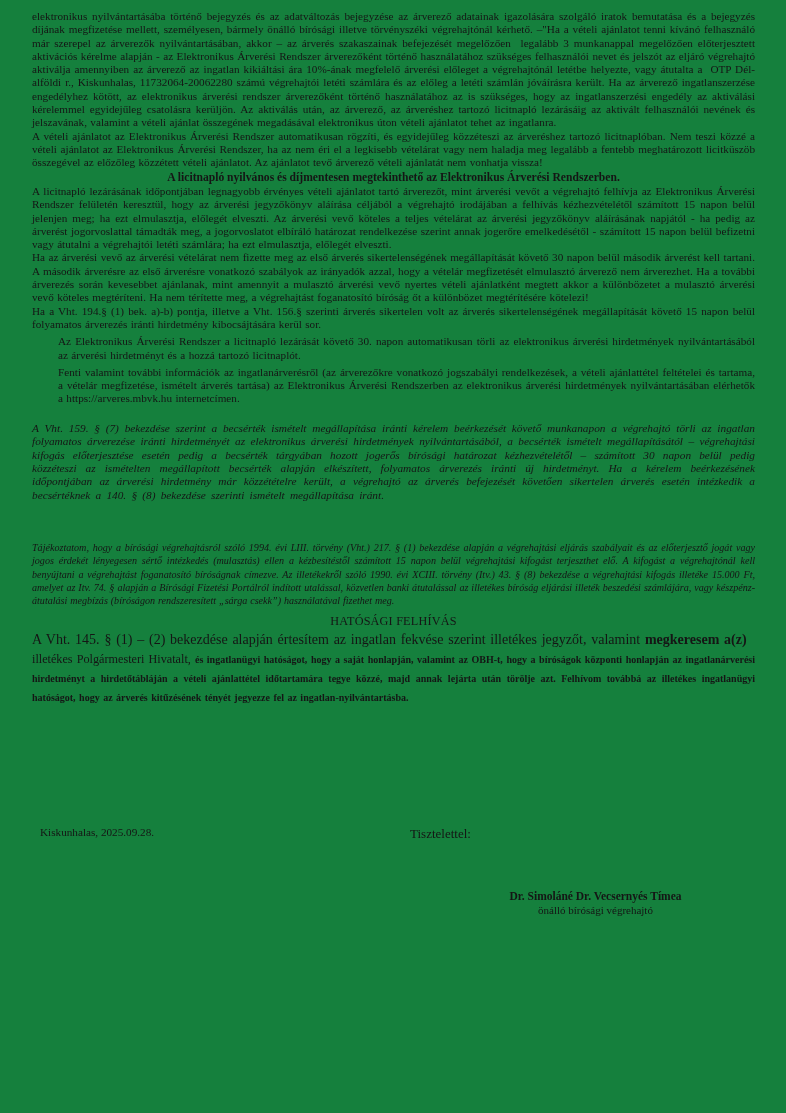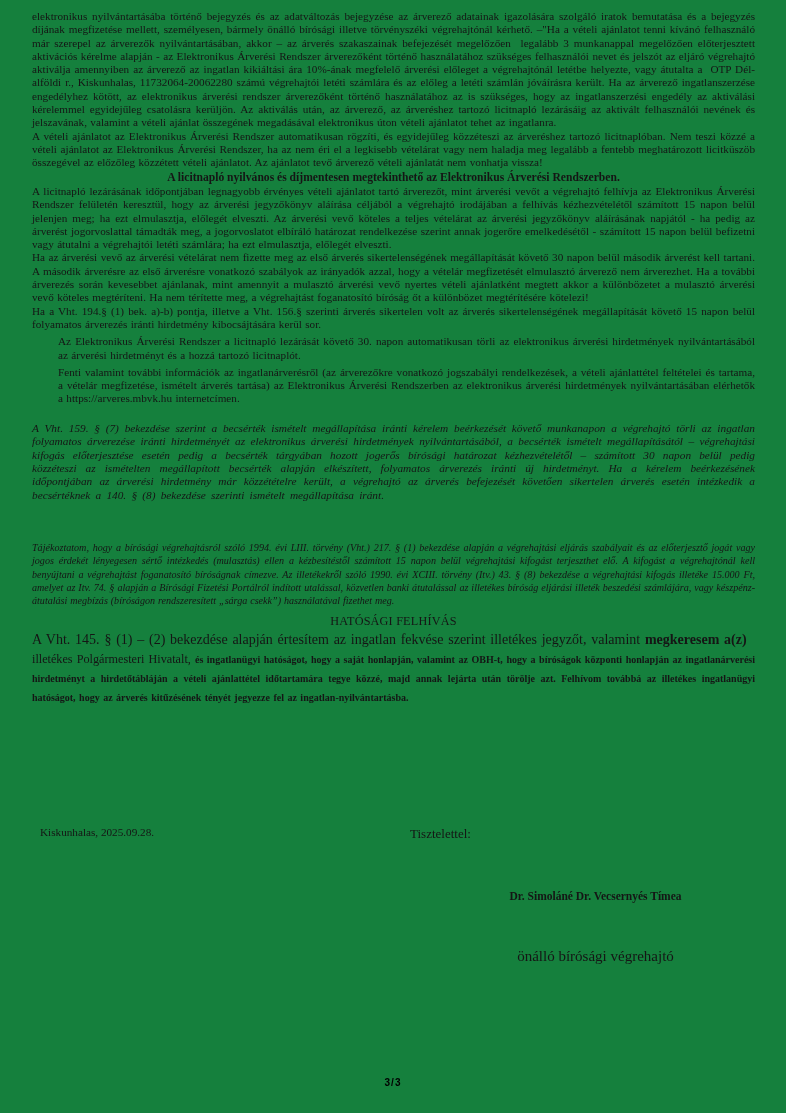--- a/index.html
+++ b/index.html
@@ -48,21 +48,21 @@
   .place-date{
     position:absolute;left:40px;top:826px;font-size:11.2px;
   }
   .salutation{
     position:absolute;left:410px;top:826px;font-size:13px;
   }
   .signature{
     position:absolute;left:468px;top:889px;width:255px;text-align:center;
   }
   .signer-name{font-weight:bold;font-size:11.5px;line-height:14px;}
-  .signer-title{font-size:15px;line-height:14px;margin-top:46px;}
+  .signer-title{font-size:11px;line-height:14px;}
   .footer{
     position:absolute;left:0;top:1077px;width:786px;text-align:center;
     font-family:"Liberation Sans","DejaVu Sans",sans-serif;
     font-weight:bold;font-size:10px;letter-spacing:1px;color:#000;
   }
 </style>
 </head>
 <body>
 
 <div class="page">
@@ -97,14 +97,13 @@
 
   <div class="place-date">Kiskunhalas, 2025.09.28.</div>
 
   <div class="salutation">Tisztelettel:</div>
 
   <div class="signature">
     <div class="signer-name">Dr. Simoláné Dr. Vecsernyés Tímea</div>
     <div class="signer-title">önálló bírósági végrehajtó</div>
   </div>
 
-  <div class="footer">3/3</div>
 </div>
 
 </body></html>

